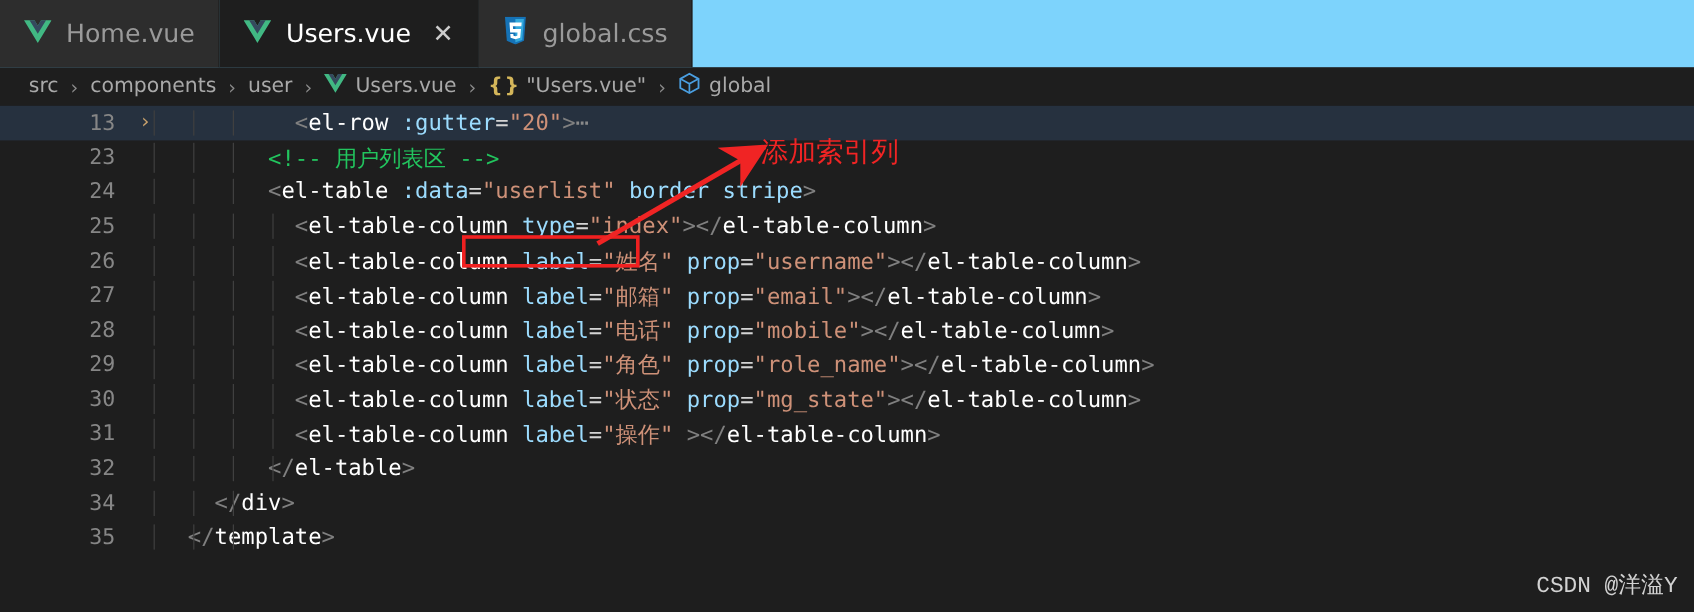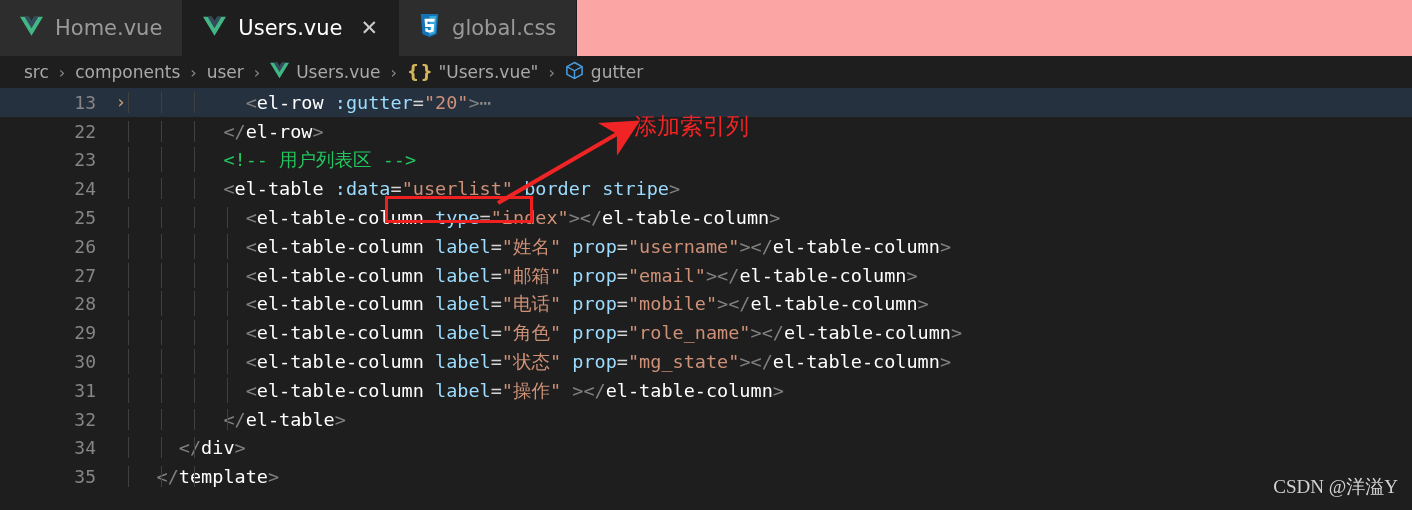--- a/index.html
+++ b/index.html
@@ -10,21 +10,21 @@
   body {
     width: 1412px; height: 510px;
     font-family: "DejaVu Sans", sans-serif;
     overflow: hidden;
     position: relative;
   }
 
   
   #tabbar {
     height: 56px;
-    background: #fca5a5;
+    background: #7dd3fc;
     display: flex;
     align-items: flex-start;
     position: relative;
   }
   .tab {
     display: flex;
     align-items: center;
     gap: 12px;
     padding: 0 20px;
     height: 100%;
@@ -161,21 +161,21 @@
     color: #f02424;
     font-size: 23px;
     font-family: "DejaVu Sans", sans-serif;
     white-space: nowrap;
   }
   #watermark {
     position: absolute;
     right: 14px; bottom: 10px;
     color: #d2d2d2;
     font-size: 19px;
-    font-family: Liberation Serif, serif;
+    font-family: Liberation Mono, monospace;
     white-space: nowrap;
     text-align: center;
   }
 </style>
 </head>
 <body>
 
 <div id="tabbar">
     <div class="tab">
       <span class="vue-ico"><svg width="23" height="20.01" viewBox="0 0 26 22">
@@ -227,27 +227,26 @@
     <span class="crumb">
       <span class="brace">{ }</span>
       <span>"Users.vue"</span>
     </span>
     <span class="crumb-sep">›</span>
     <span class="crumb">
       <span style="display:inline-block;vertical-align:-3px;"><svg width="19" height="19" viewBox="0 0 20 20">
           <path d="M10 1.6 L18 6 L18 14 L10 18.4 L2 14 L2 6 Z" fill="none" stroke="#4a9ee0" stroke-width="1.6"></path>
           <path d="M2 6 L10 10.3 L18 6 M10 10.3 L10 18.4" fill="none" stroke="#4a9ee0" stroke-width="1.5"></path>
         </svg></span>
-      <span>gutter</span>
+      <span>global</span>
     </span>
   </div>
 
 <div id="editor">
     <div class="code-line cur"><div class="gutter"><span class="lineno">13</span><span class="fold">›</span></div><div class="codetext"><span class="ig" style="left:24px"></span><span class="ig" style="left:57px"></span><span class="ig" style="left:90px"></span><span class="t-brk">            &lt;</span><span class="t-tag">el-row</span><span class="t-eq"> </span><span class="t-attr">:gutter</span><span class="t-eq">=</span><span class="t-str">"20"</span><span class="t-brk">&gt;</span><span class="t-fold">⋯</span></div></div>
-    <div class="code-line"><div class="gutter"><span class="lineno">22</span></div><div class="codetext"><span class="ig" style="left:24px"></span><span class="ig" style="left:57px"></span><span class="ig" style="left:90px"></span><span class="t-brk">          &lt;/</span><span class="t-tag">el-row</span><span class="t-brk">&gt;</span></div></div>
     <div class="code-line"><div class="gutter"><span class="lineno">23</span></div><div class="codetext"><span class="ig" style="left:24px"></span><span class="ig" style="left:57px"></span><span class="ig" style="left:90px"></span><span class="t-cmt">          &lt;!-- 用户列表区 --&gt;</span></div></div>
     <div class="code-line"><div class="gutter"><span class="lineno">24</span></div><div class="codetext"><span class="ig" style="left:24px"></span><span class="ig" style="left:57px"></span><span class="ig" style="left:90px"></span><span class="t-brk">          &lt;</span><span class="t-tag">el-table</span><span class="t-eq"> </span><span class="t-attr">:data</span><span class="t-eq">=</span><span class="t-str">"userlist"</span><span class="t-eq"> </span><span class="t-attr">border</span><span class="t-eq"> </span><span class="t-attr">stripe</span><span class="t-brk">&gt;</span></div></div>
     <div class="code-line"><div class="gutter"><span class="lineno">25</span></div><div class="codetext"><span class="ig" style="left:24px"></span><span class="ig" style="left:57px"></span><span class="ig" style="left:90px"></span><span class="ig" style="left:123px"></span><span class="t-brk">            &lt;</span><span class="t-tag">el-table-column</span><span class="t-eq"> </span><span class="t-attr">type</span><span class="t-eq">=</span><span class="t-str">"index"</span><span class="t-brk">&gt;&lt;/</span><span class="t-tag">el-table-column</span><span class="t-brk">&gt;</span></div></div>
     <div class="code-line"><div class="gutter"><span class="lineno">26</span></div><div class="codetext"><span class="ig" style="left:24px"></span><span class="ig" style="left:57px"></span><span class="ig" style="left:90px"></span><span class="ig" style="left:123px"></span><span class="t-brk">            &lt;</span><span class="t-tag">el-table-column</span><span class="t-eq"> </span><span class="t-attr">label</span><span class="t-eq">=</span><span class="t-str">"姓名"</span><span class="t-eq"> </span><span class="t-attr">prop</span><span class="t-eq">=</span><span class="t-str">"username"</span><span class="t-brk">&gt;&lt;/</span><span class="t-tag">el-table-column</span><span class="t-brk">&gt;</span></div></div>
     <div class="code-line"><div class="gutter"><span class="lineno">27</span></div><div class="codetext"><span class="ig" style="left:24px"></span><span class="ig" style="left:57px"></span><span class="ig" style="left:90px"></span><span class="ig" style="left:123px"></span><span class="t-brk">            &lt;</span><span class="t-tag">el-table-column</span><span class="t-eq"> </span><span class="t-attr">label</span><span class="t-eq">=</span><span class="t-str">"邮箱"</span><span class="t-eq"> </span><span class="t-attr">prop</span><span class="t-eq">=</span><span class="t-str">"email"</span><span class="t-brk">&gt;&lt;/</span><span class="t-tag">el-table-column</span><span class="t-brk">&gt;</span></div></div>
     <div class="code-line"><div class="gutter"><span class="lineno">28</span></div><div class="codetext"><span class="ig" style="left:24px"></span><span class="ig" style="left:57px"></span><span class="ig" style="left:90px"></span><span class="ig" style="left:123px"></span><span class="t-brk">            &lt;</span><span class="t-tag">el-table-column</span><span class="t-eq"> </span><span class="t-attr">label</span><span class="t-eq">=</span><span class="t-str">"电话"</span><span class="t-eq"> </span><span class="t-attr">prop</span><span class="t-eq">=</span><span class="t-str">"mobile"</span><span class="t-brk">&gt;&lt;/</span><span class="t-tag">el-table-column</span><span class="t-brk">&gt;</span></div></div>
     <div class="code-line"><div class="gutter"><span class="lineno">29</span></div><div class="codetext"><span class="ig" style="left:24px"></span><span class="ig" style="left:57px"></span><span class="ig" style="left:90px"></span><span class="ig" style="left:123px"></span><span class="t-brk">            &lt;</span><span class="t-tag">el-table-column</span><span class="t-eq"> </span><span class="t-attr">label</span><span class="t-eq">=</span><span class="t-str">"角色"</span><span class="t-eq"> </span><span class="t-attr">prop</span><span class="t-eq">=</span><span class="t-str">"role_name"</span><span class="t-brk">&gt;&lt;/</span><span class="t-tag">el-table-column</span><span class="t-brk">&gt;</span></div></div>
     <div class="code-line"><div class="gutter"><span class="lineno">30</span></div><div class="codetext"><span class="ig" style="left:24px"></span><span class="ig" style="left:57px"></span><span class="ig" style="left:90px"></span><span class="ig" style="left:123px"></span><span class="t-brk">            &lt;</span><span class="t-tag">el-table-column</span><span class="t-eq"> </span><span class="t-attr">label</span><span class="t-eq">=</span><span class="t-str">"状态"</span><span class="t-eq"> </span><span class="t-attr">prop</span><span class="t-eq">=</span><span class="t-str">"mg_state"</span><span class="t-brk">&gt;&lt;/</span><span class="t-tag">el-table-column</span><span class="t-brk">&gt;</span></div></div>
     <div class="code-line"><div class="gutter"><span class="lineno">31</span></div><div class="codetext"><span class="ig" style="left:24px"></span><span class="ig" style="left:57px"></span><span class="ig" style="left:90px"></span><span class="ig" style="left:123px"></span><span class="t-brk">            &lt;</span><span class="t-tag">el-table-column</span><span class="t-eq"> </span><span class="t-attr">label</span><span class="t-eq">=</span><span class="t-str">"操作"</span><span class="t-brk"> &gt;&lt;/</span><span class="t-tag">el-table-column</span><span class="t-brk">&gt;</span></div></div>
     <div class="code-line"><div class="gutter"><span class="lineno">32</span></div><div class="codetext"><span class="ig" style="left:24px"></span><span class="ig" style="left:57px"></span><span class="ig" style="left:90px"></span><span class="ig" style="left:123px"></span><span class="t-brk">          &lt;/</span><span class="t-tag">el-table</span><span class="t-brk">&gt;</span></div></div>

